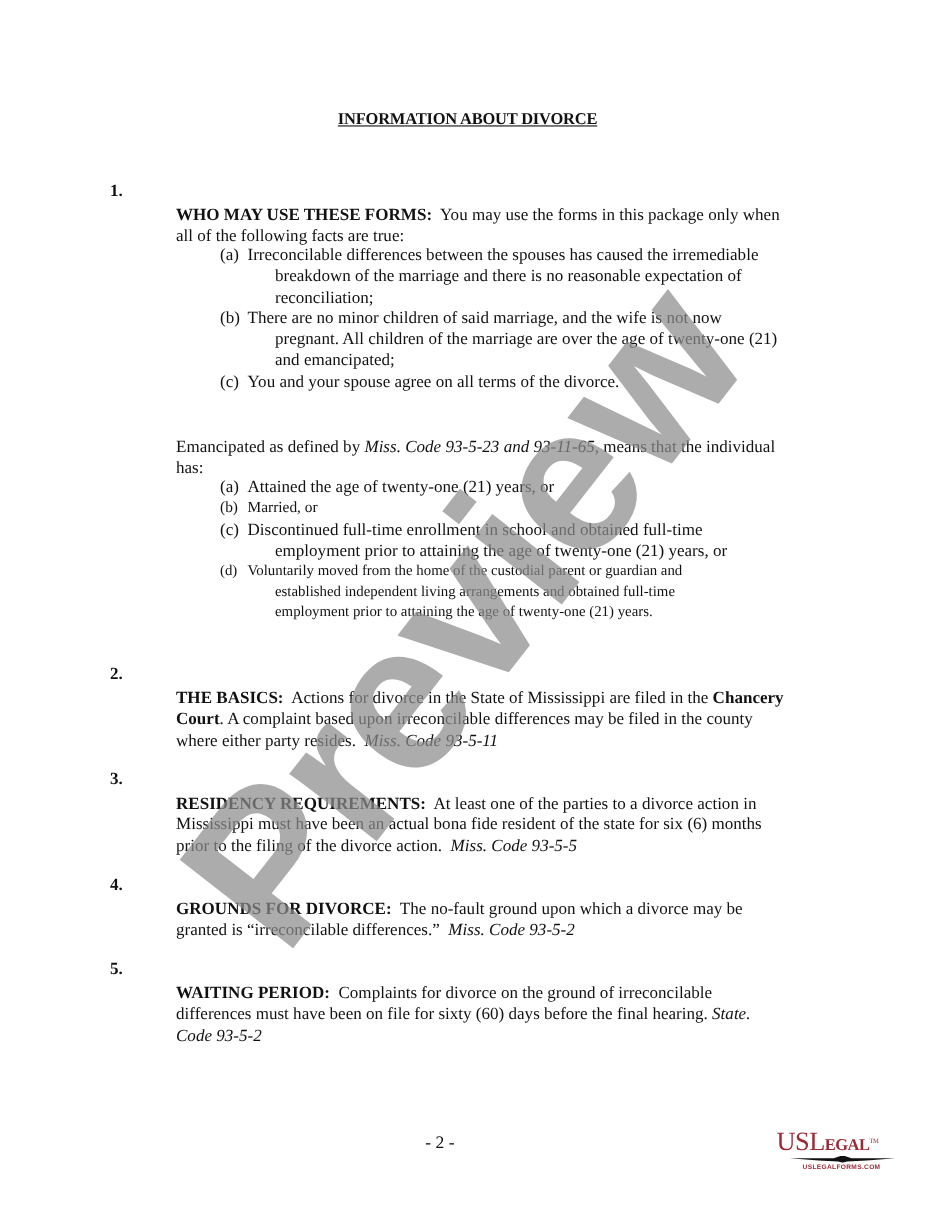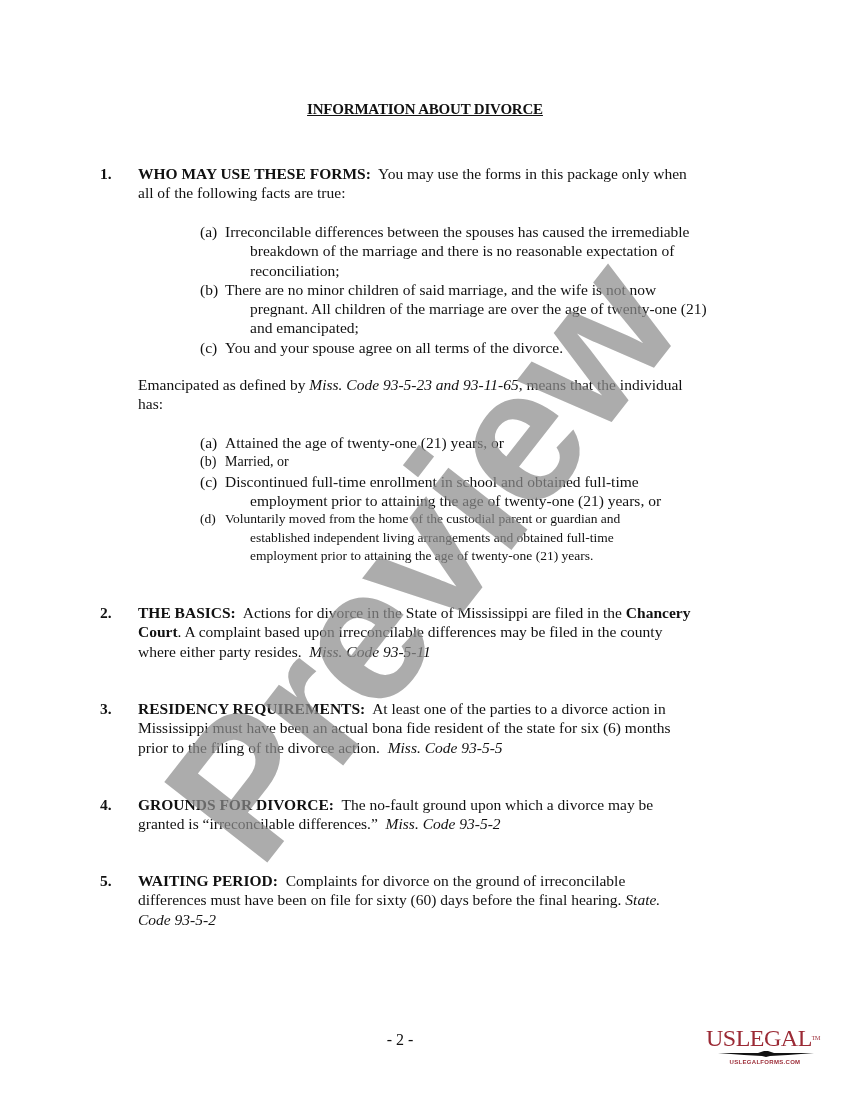--- a/index.html
+++ b/index.html
@@ -3,36 +3,36 @@
   <meta charset="utf-8">
   <style>
     html, body { margin: 0; padding: 0; background: #ffffff; }
     body { width: 850px; height: 1100px; position: relative; overflow: hidden;
            font-family: "Liberation Serif", "DejaVu Serif", serif; color: #111; }
     .page { position: absolute; left: 0; top: 0; width: 704px; height: 1100px; }
     .title { position: absolute; top: 101px; left: 0; width: 850px; text-align: center;
              font-weight: bold; font-size: 15px; text-decoration: underline; letter-spacing: -0.2px; }
     .sec { position: absolute; left: 0; width: 850px; font-size: 15.5px; line-height: 19.3px; }
     .num { position: absolute; left: 100px; font-weight: bold; }
-    .body { position: absolute; left: 138px; width: 600px; }
+    .body { position: absolute; left: 160px; width: 600px; margin-top: 22px; }
     .lbl { font-weight: bold; }
     .cite { font-weight: normal; font-style: italic; }
     .subs { position: absolute; left: 200px; width: 550px; }
     .sub { padding-left: 50px; text-indent: -50px; }
     .sub .mk { display: inline-block; width: 25px; text-indent: 0; }
     .small { font-size: 14px; line-height: 19.3px; }
     .smaller { font-size: 13.5px; line-height: 18.5px; }
     .watermark { position: absolute; left: 420px; top: 560px; transform: translate(-50%,-50%) rotate(-52deg);
                  font-family: "Liberation Sans", "DejaVu Sans", sans-serif; font-weight: bold;
                  font-size: 190px; color: rgba(140,140,140,0.72); letter-spacing: -4px;
                  white-space: nowrap; pointer-events: none; line-height: 1; }
     .footer-page { position: absolute; top: 1031px; left: 0; width: 800px; text-align: center; font-size: 16px; }
     .logo { position: absolute; left: 706px; top: 1026px; width: 118px; height: 42px; }
     .logo .word { font-family: "Liberation Serif", serif; font-size: 24px; color: #9b2a35; letter-spacing: -0.5px; line-height: 24px; }
-    .logo .word .sm { font-size: 24px; }
+    .logo .word .sm { font-size: 15px; font-weight: bold; }
     .logo .tm { font-size: 6px; vertical-align: top; color: #9b2a35; }
     .logo .wing { position: absolute; left: 12px; top: 25px; width: 96px; height: 6px; }
     .logo .url { position: absolute; left: 0; top: 33px; width: 118px; text-align: center;
                  font-family: "Liberation Sans", sans-serif; font-size: 6px; color: #9b2a35; font-weight: bold; letter-spacing: 0.3px; }
   </style>
 </head>
 <body>
 
 <div class="page">
 

